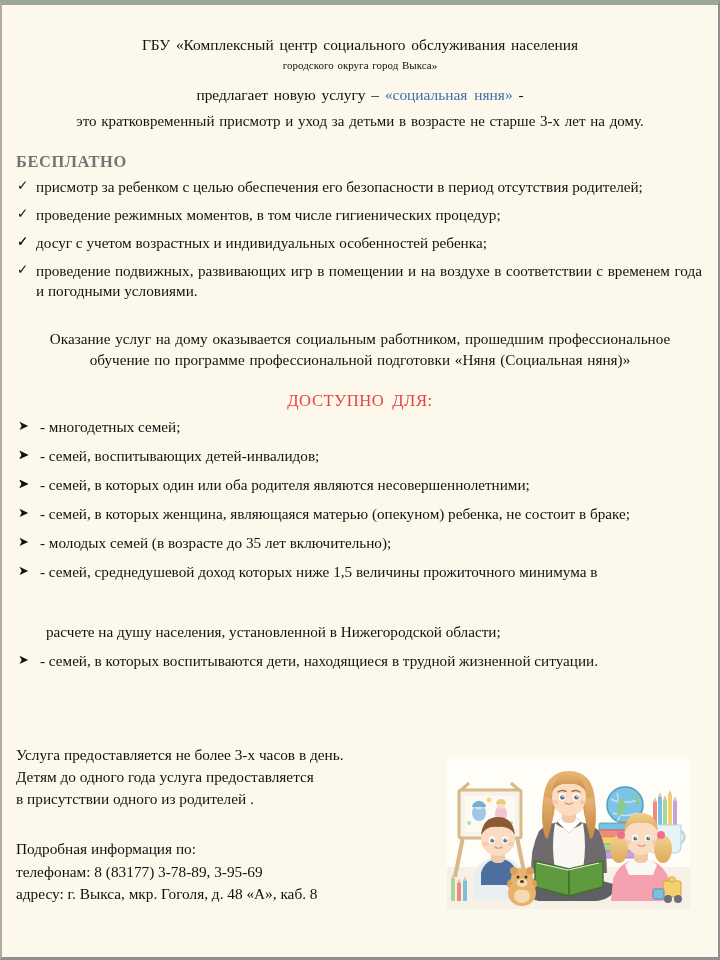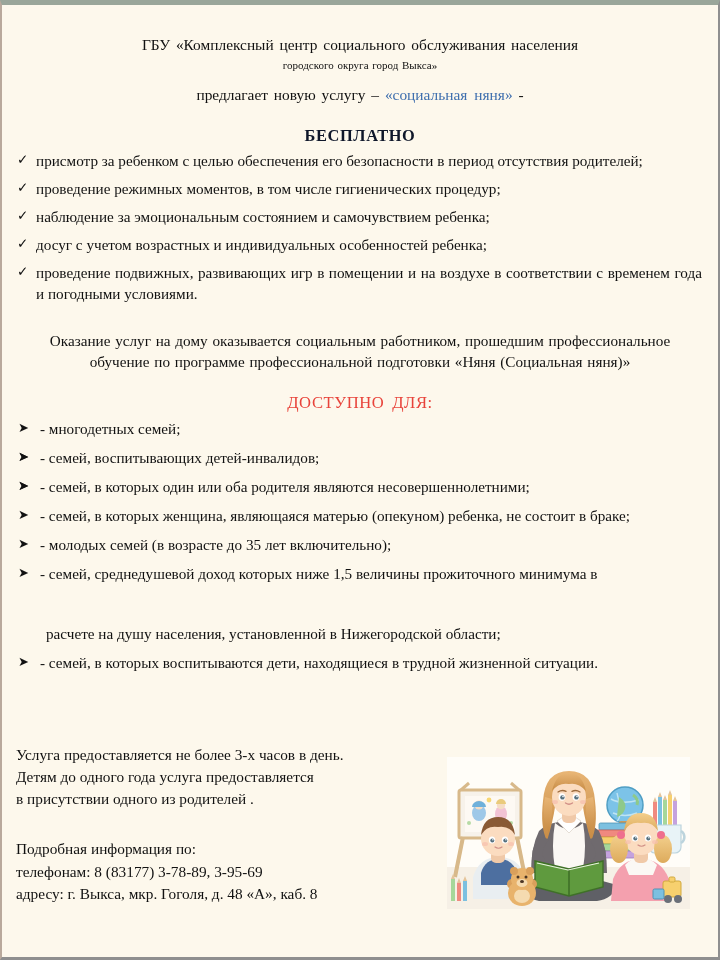--- a/index.html
+++ b/index.html
@@ -61,23 +61,23 @@
   }
   .tagline {
     font-size: 15px;
     text-align: center;
     padding-top: 9px;
     word-spacing: 1px;
   }
 
   
   .free-hd {
-    color: #0f172a;
+    color: #737373;
     font-weight: bold;
-    text-align: center;
+    text-align: left;
     font-size: 16.4px;
     letter-spacing: 0.6px;
     padding-top: 22px;
     padding-bottom: 5px;
   }
   .avail-hd {
     color: #e8433a;
     text-align: center;
     font-size: 16.6px;
     letter-spacing: 0.6px;
@@ -168,36 +168,36 @@
 <div id="inner">
 
   <div>
     <div class="head-1">ГБУ «Комплексный центр социального обслуживания населения</div>
     <div class="head-2">городского округа город Выкса»</div>
     <div class="offer">
       <span>предлагает новую услугу –</span>
       <span class="blue">«социальная няня»</span>
       <span>-</span>
     </div>
+    <div class="tagline">это кратковременный присмотр и уход за детьми в возрасте не старше 3-х лет на дому.</div>
   </div>
 
   <div class="free-hd">БЕСПЛАТНО</div>
 
   <ul class="checks">
     <li>
       <span class="bullet">✓</span>
       <span>присмотр за ребенком с целью обеспечения его безопасности в период отсутствия родителей;</span>
     </li>
     <li>
       <span class="bullet">✓</span>
       <span>проведение режимных моментов, в том числе гигиенических процедур;</span>
     </li>
     <li>
       <span class="bullet">✓</span>
-      <span>наблюдение за эмоциональным состоянием и самочувствием ребенка;</span>
     </li>
     <li>
       <span class="bullet">✓</span>
       <span>досуг с учетом возрастных и индивидуальных особенностей ребенка;</span>
     </li>
     <li>
       <span class="bullet">✓</span>
       <span>проведение подвижных, развивающих игр в помещении и на воздухе в соответствии с временем года и погодными условиями.</span>
     </li>
   </ul>

